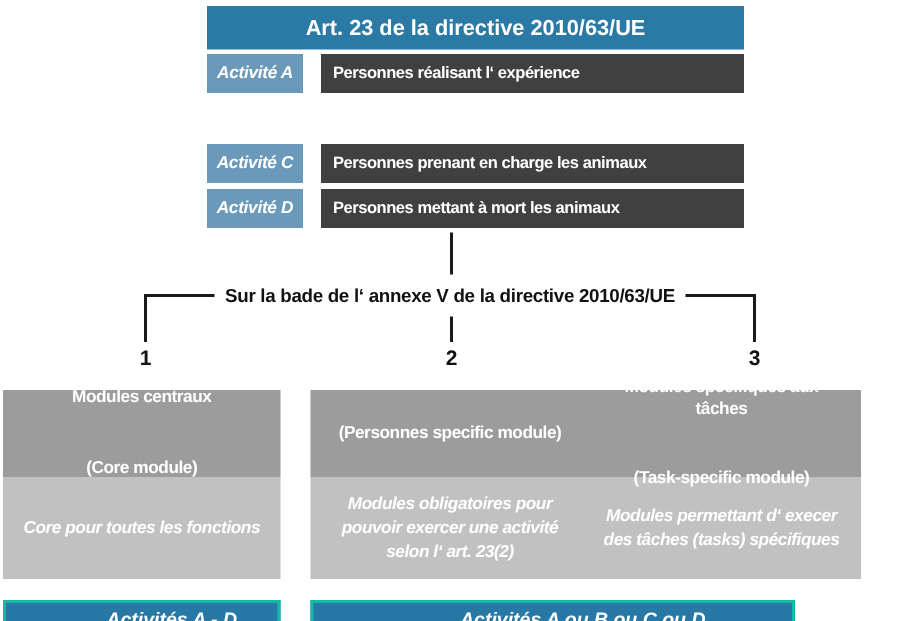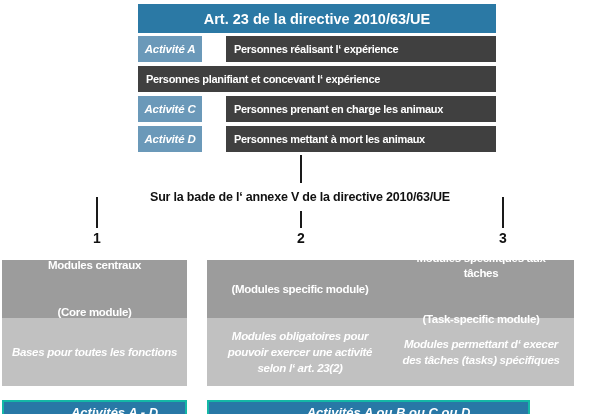--- a/index.html
+++ b/index.html
@@ -10,40 +10,40 @@
 
   
   .top-block { position:absolute; left:125px; top:4px; width:358px;padding-left:13px; }
   .title-bar {
     height:29px; background:#2b79a5; color:#fff; font-weight:bold;
     font-size:14.5px; display:flex; align-items:center; justify-content:center;
   }
   .act-row { display:flex; margin-top:4px; height:26px; }
   .act-row.first { margin-top:3px; }
   .act-label {
-    width:64px; margin-right:24px; background:#6b99b9; color:#fff;
+    width:64px; margin-right:12px; background:#6b99b9; color:#fff;
     font-style:italic; font-weight:bold; font-size:11.5px;
     display:flex; align-items:center; justify-content:center;
     letter-spacing:-0.2px; flex-shrink:0;
   }
   .act-desc {
     flex:1; background:#404040; color:#fff; font-weight:bold;
     font-size:11px; letter-spacing:-0.3px; display:flex; align-items:center;
     padding-left:8px; white-space:nowrap; overflow:hidden;
   }
 
   
   .vline { position:absolute; width:2px; background:#1a1a1a; }
   .stub-top  { left:300px; top:155px; height:28px; }
   .stub-b1   { left:96px;  top:197px; height:31px; }
   .stub-b2   { left:300px; top:211px; height:17px; }
   .stub-b3   { left:502px; top:197px; height:31px; }
   .connector-row {
     position:absolute; left:96px; top:187px; width:408px; height:20px;
-    display:flex; align-items:center;flex-direction:column;
+    display:flex; align-items:center;
   }
   .connector-row .arm { flex:1; height:2px; background:#1a1a1a; }
   .connector-label {
     padding:0 7px; color:#111; font-weight:bold; font-size:12.5px;
     letter-spacing:-0.2px; white-space:nowrap;
   }
   .branch-num {
     position:absolute; top:230px; width:22px; text-align:center;
     color:#111; font-weight:bold; font-size:14px;
   }
@@ -83,21 +83,20 @@
 <div class="canvas">
 
   <div class="top-block">
     <div class="title-bar">Art. 23 de la directive 2010/63/UE</div>
 
     <div class="act-row first">
       <div class="act-label">Activité A</div>
       <div class="act-desc">Personnes réalisant l‘ expérience</div>
     </div>
     <div class="act-row">
-      <div class="act-desc">Personnes planifiant et concevant l‘ expérience</div>
     </div>
     <div class="act-row">
       <div class="act-label">Activité C</div>
       <div class="act-desc">Personnes prenant en charge les animaux</div>
     </div>
     <div class="act-row">
       <div class="act-label">Activité D</div>
       <div class="act-desc">Personnes mettant à mort les animaux</div>
     </div>
   </div>
@@ -114,26 +113,26 @@
 
   <div class="branch-num num-1">1</div>
   <div class="branch-num num-2">2</div>
   <div class="branch-num num-3">3</div>
 
   <div class="module mod-1">
     <div class="module-header">
       <span>Modules centraux</span>
       <span>(Core module)</span>
     </div>
-    <div class="module-body">Bases pour toutes les fonctions</div>
+    <div class="module-body">Core pour toutes les fonctions</div>
   </div>
 
   <div class="module mod-2">
     <div class="module-header">
-      <span>(Modules specific module)</span>
+      <span>(Personnes specific module)</span>
     </div>
     <div class="module-body">Modules obligatoires pour pouvoir exercer une activité selon l‘ art. 23(2)</div>
   </div>
 
   <div class="module mod-3">
     <div class="module-header">
       <span>Modules spécifiques aux tâches</span>
       <span>(Task-specific module)</span>
     </div>
     <div class="module-body">Modules permettant d‘ execer des tâches (tasks) spécifiques</div>

